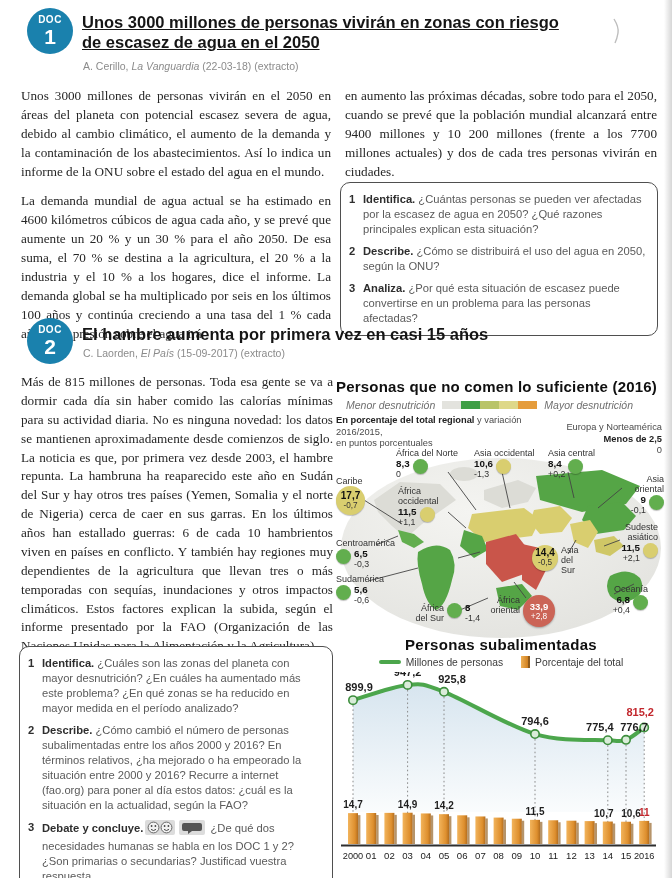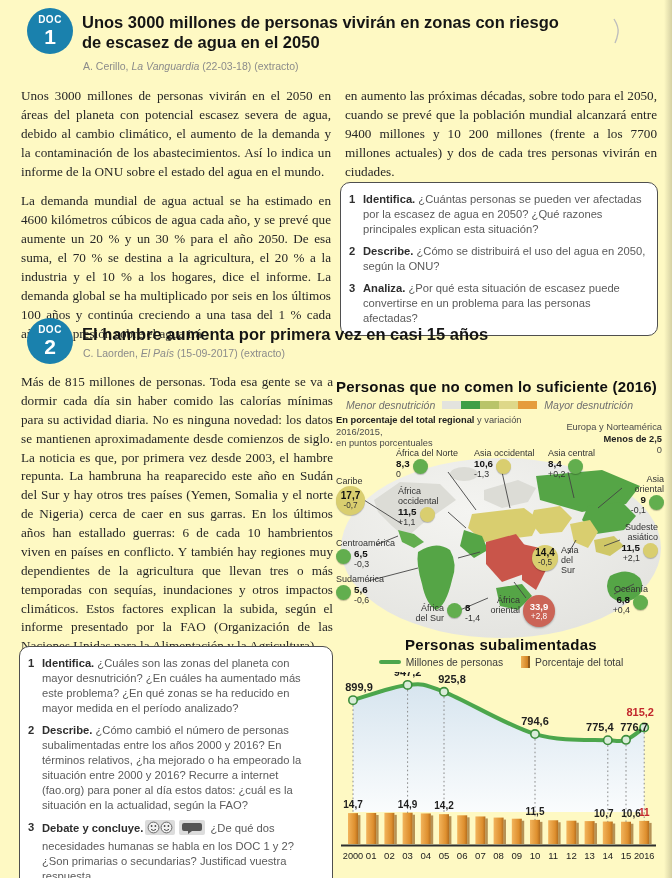--- a/index.html
+++ b/index.html
@@ -1,18 +1,18 @@
 <!DOCTYPE html>
 <html><head>
 <meta charset="utf-8">
 <style>
   * { margin:0; padding:0; box-sizing:border-box; }
   html,body { background:#9a9a9a; }
   .page {
-    position:relative; width:672px; height:878px; background:#fef9c3;
+    position:relative; width:672px; height:878px; background:#ffffff;
     font-family:"Liberation Sans", sans-serif; overflow:hidden; margin:0 auto;
   }
   .scan-edge { position:absolute; right:0; top:0; width:8px; height:100%;
     background:linear-gradient(to right, rgba(0,0,0,0), rgba(0,0,0,0.16)); pointer-events:none;}
   .scan-mark { position:absolute; left:612px; top:18px; width:10px; height:26px; }
 
   
   .doc-badge { position:absolute; width:46px; height:46px; border-radius:50%;
     background:#1a81ad; color:#fff; display:flex; flex-direction:column;
     align-items:center; justify-content:center; line-height:1; }
@@ -83,21 +83,21 @@
 <div class="page">
   <div class="scan-edge"></div>
   <svg class="scan-mark" viewBox="0 0 10 26">
       <path d="M2,1 q5,8 4,14 q-1,6 -3,10" stroke="#bdbdbd" stroke-width="1.4" fill="none"></path>
     </svg>
 
   <div class="doc-badge" style="left:27px; top:8px;">
     <span class="b-top">DOC</span>
     <span class="b-num">1</span>
   </div>
-  <h1 class="doc-title" style="left:82px; top:12px; width:500px;">Unos 3000 millones de personas vivirán en zonas con riesgo de escasez de agua en el 2050</h1>
+  <h1 class="doc-title" style="left:82px; top:12px; width:500px;text-decoration:underline;">Unos 3000 millones de personas vivirán en zonas con riesgo de escasez de agua en el 2050</h1>
   <div class="attribution" style="left:83px; top:60px;">
     <span>A. Cerillo, </span><span class="src">La Vanguardia</span><span> (22-03-18) (extracto)</span>
   </div>
 
   <div class="serif-col" style="left:21px; top:87px; width:310px;">
     <p>Unos 3000 millones de personas vivirán en el 2050 en áreas del planeta con potencial escasez severa de agua, debido al cambio climático, el aumento de la demanda y la contaminación de los abastecimientos. Así lo indica un informe de la ONU sobre el estado del agua en el mundo.</p>
     <p>La demanda mundial de agua actual se ha estimado en 4600 kilómetros cúbicos de agua cada año, y se prevé que aumente un 20 % y un 30 % para el año 2050. De esa suma, el 70 % se destina a la agricultura, el 20 % a la industria y el 10 % a los hogares, dice el informe. La demanda global se ha multiplicado por seis en los últimos 100 años y continúa creciendo a una tasa del 1 % cada año. Esta presión sobre el agua irá</p>
   </div>
   <div class="serif-col" style="left:345px; top:87px; width:312px;">
     <p>en aumento las próximas décadas, sobre todo para el 2050, cuando se prevé que la población mundial alcanzará entre 9400 millones y 10 200 millones (frente a los 7700 millones actuales) y dos de cada tres personas vivirán en ciudades.</p>

